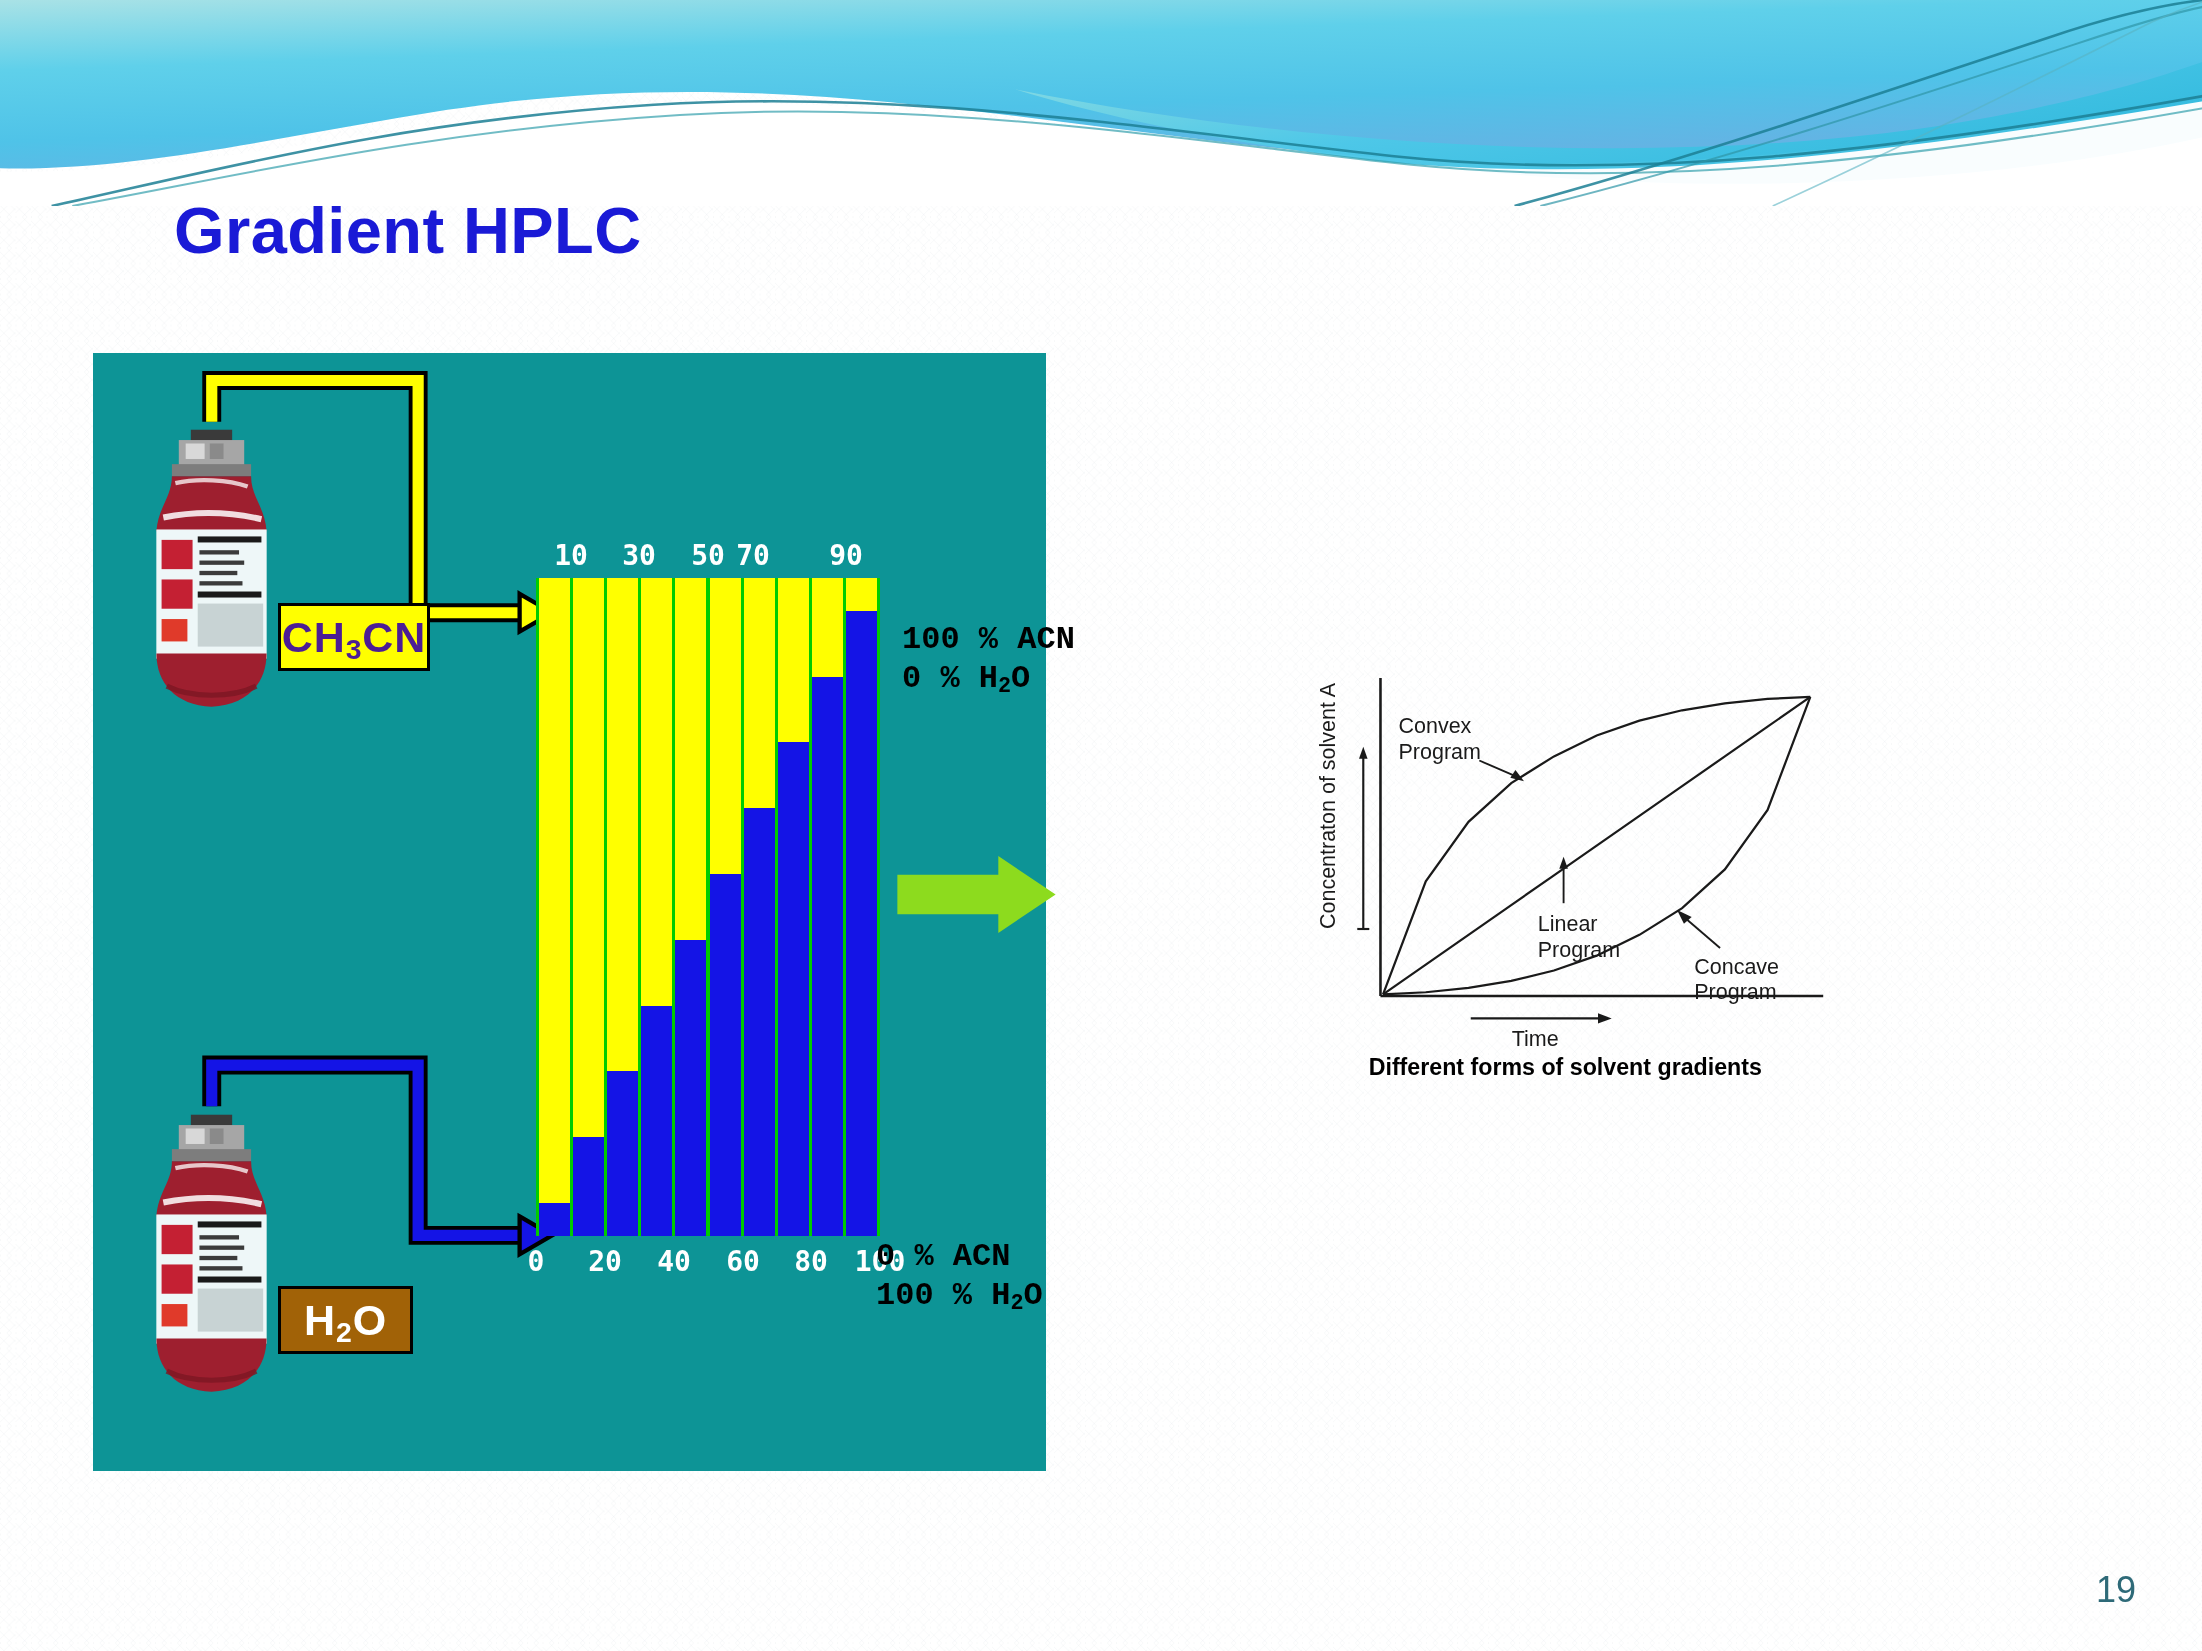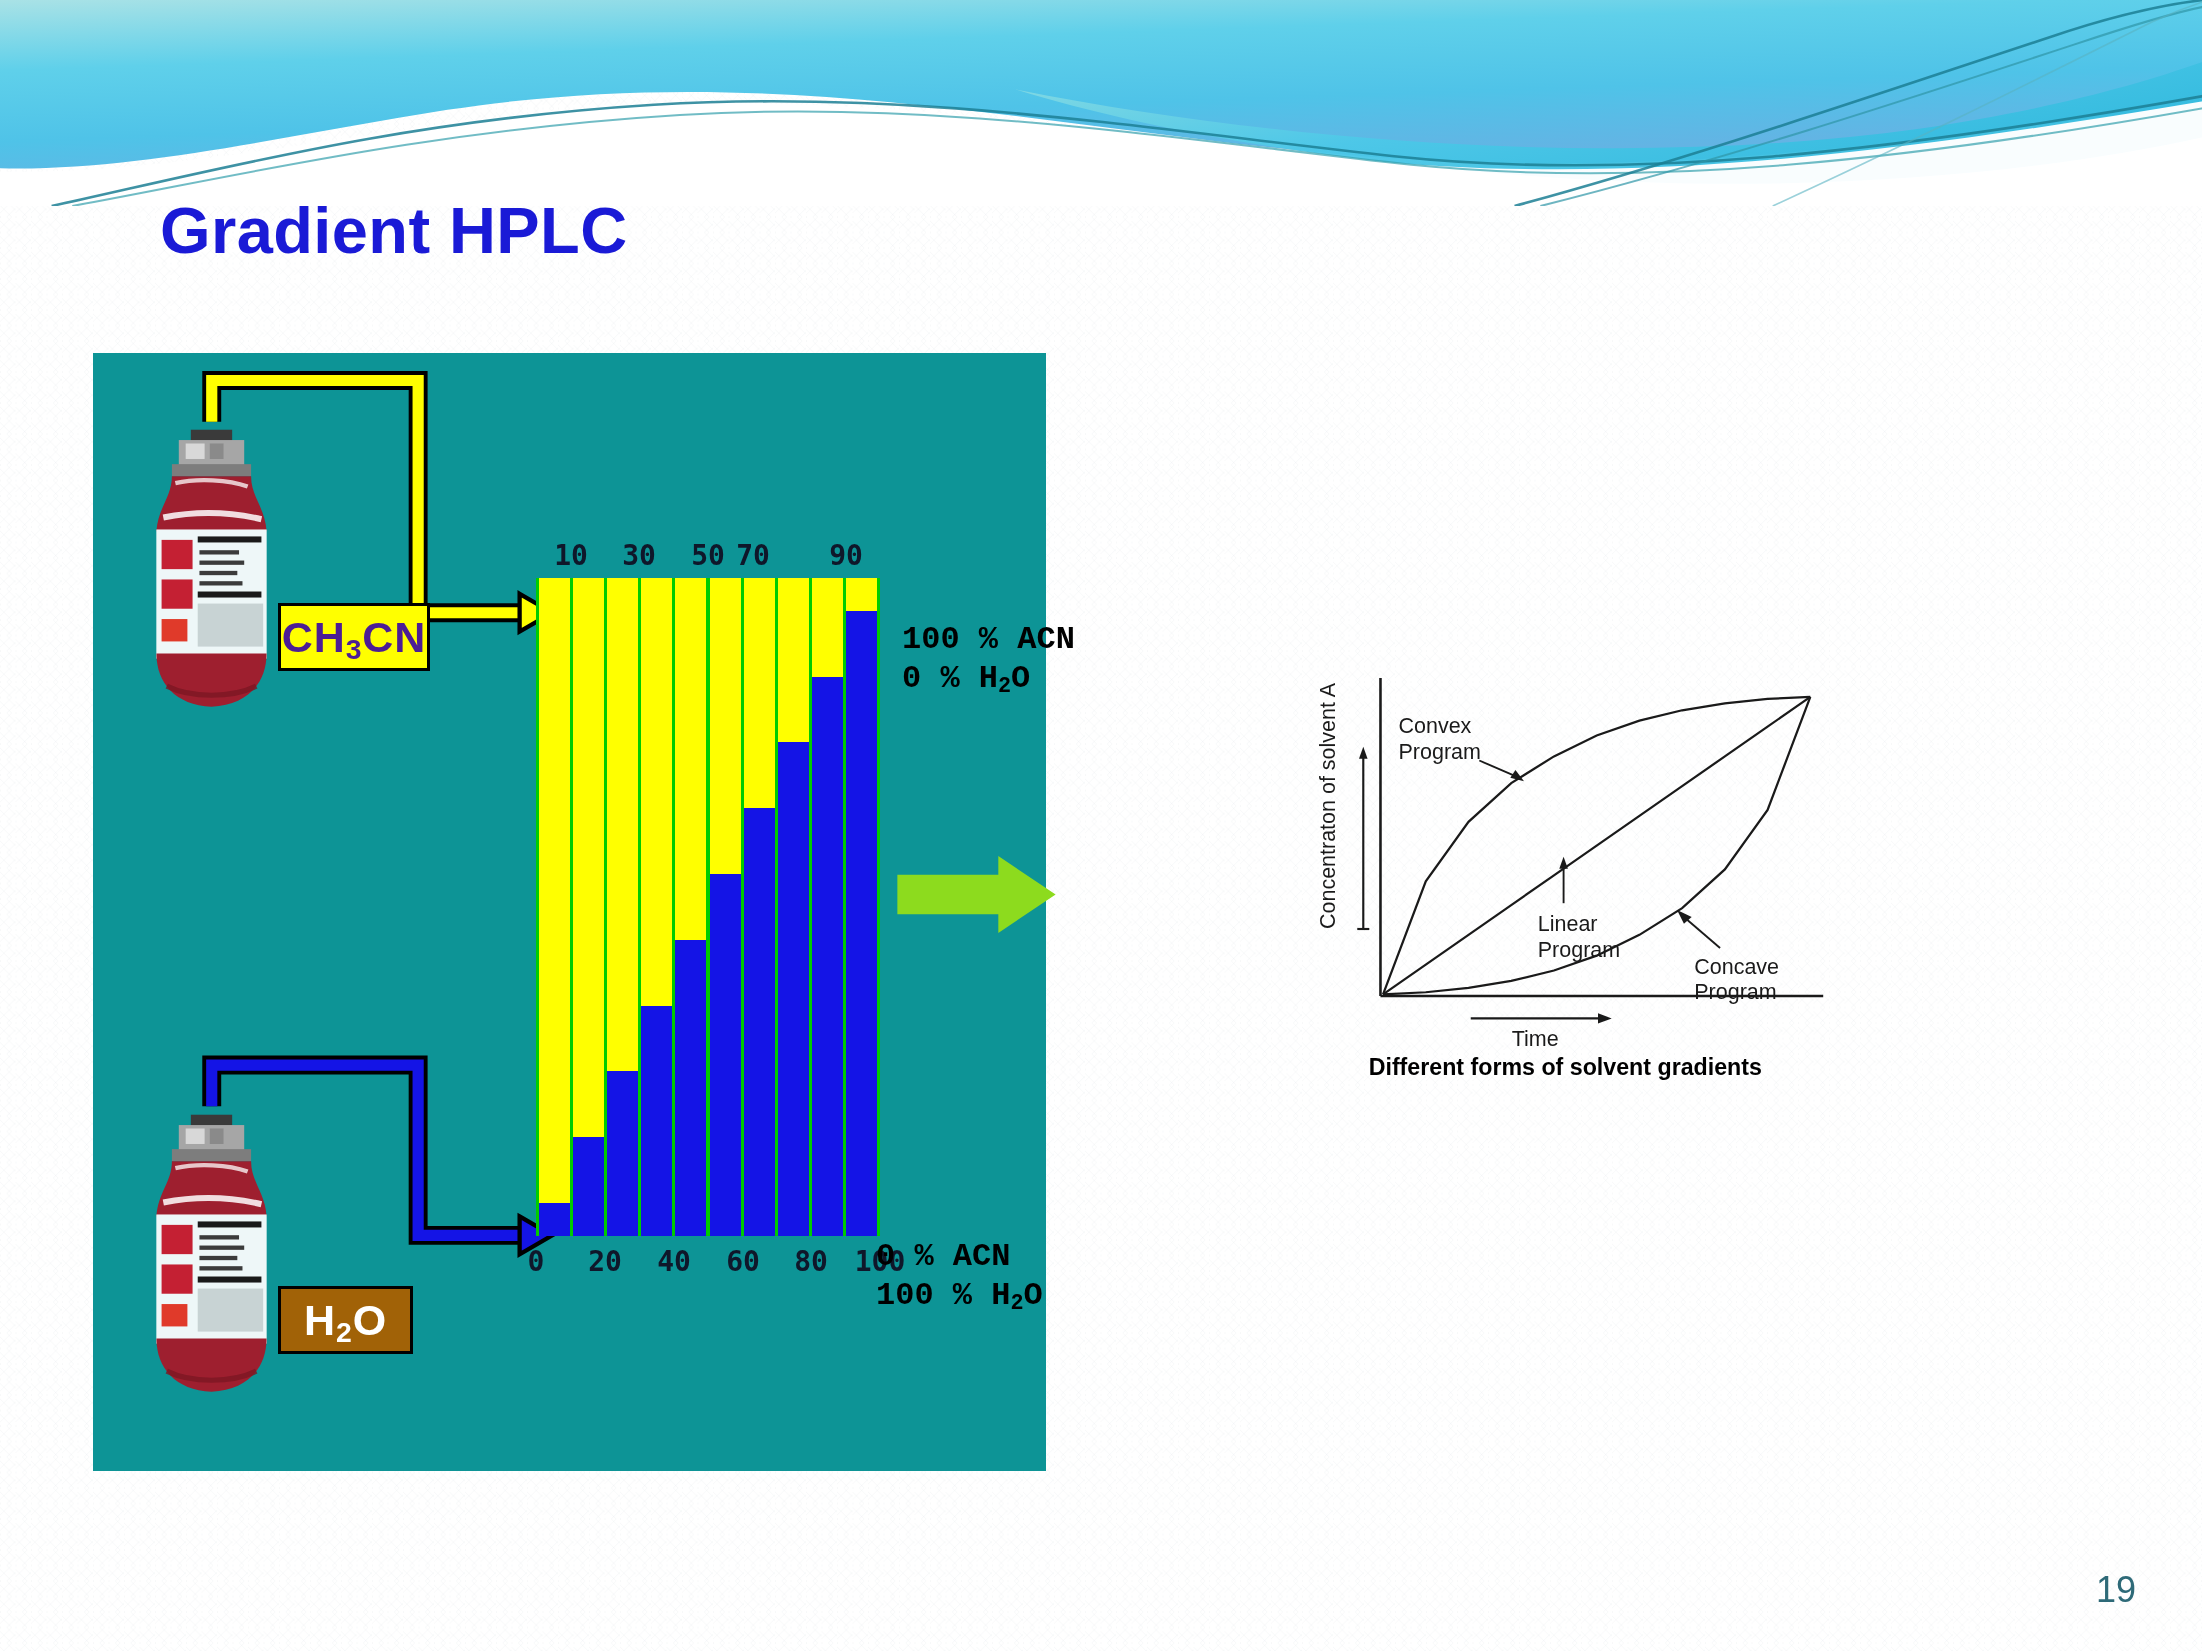--- a/index.html
+++ b/index.html
@@ -33,21 +33,21 @@
     left: 0; top: 0;
     width: 2203px;
     height: 206px;
     z-index: 2;
   }
   #banner svg { display: block; width: 2203px; height: 206px; }
 
   
   #slide-title {
     position: absolute;
-    left: 160px;
+    left: 174px;
     top: 193px;
     font-size: 65px;
     font-weight: bold;
     color: #1a1ad6;
     letter-spacing: 0.4px;
     white-space: nowrap;
     z-index: 6;
   }
 
   
@@ -117,21 +117,21 @@
     position: absolute;
     left: 0;
     width: 100%;
   }
   .grad-col .yellow-part { background: #ffff00; top: 0; }
   .grad-col .blue-part { background: #1414e6; bottom: 0; }
 
   
   .scale-num {
     position: absolute;
-    color: #0f172a;
+    color: #ffffff;
     font-family: "DejaVu Sans Mono", monospace;
     font-weight: bold;
     font-size: 28px;
     text-align: left;
     transform: translateX(-50%);
   }
   #scale-top { }
   #scale-bottom { }
 
   

